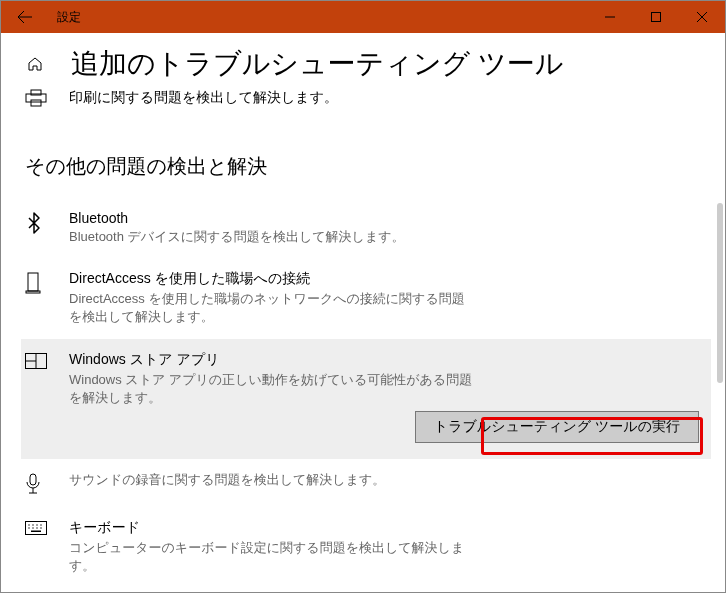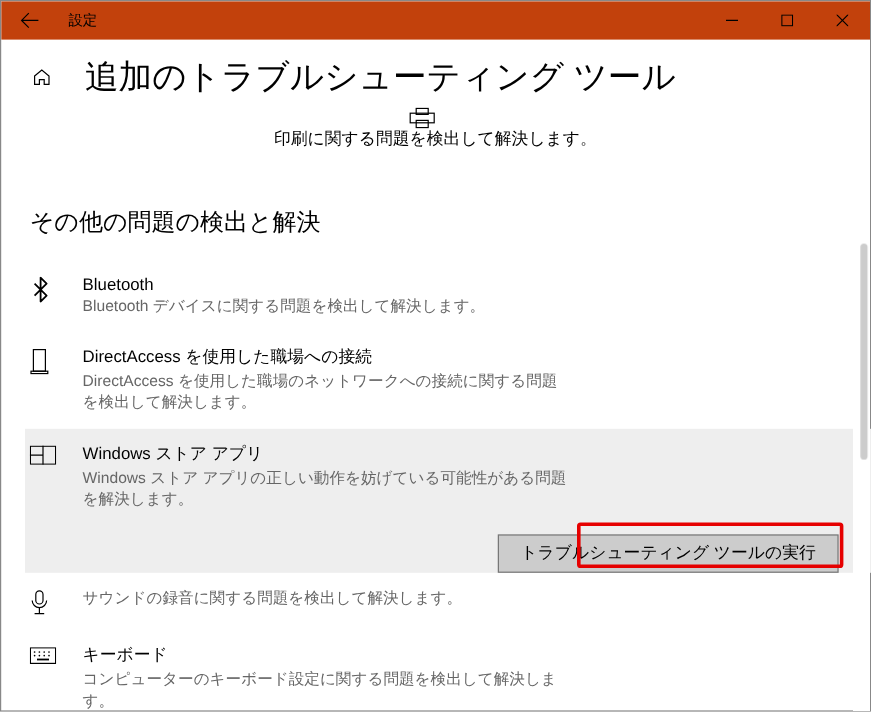--- a/index.html
+++ b/index.html
@@ -56,23 +56,22 @@
   margin-right: 26px;
   display: flex;
   justify-content: center;
 }
 .page-title {
   font-size: 28px;
   font-weight: 400;
 }
 .header-item {
   display: flex;
-  align-items: center;
+  align-items: flex-end;
   margin-top: 6px;
-  flex-direction: column;
 }
 .header-item .icon-col {
   width: 44px;
   display: flex;
   justify-content: flex-start;
 }
 .header-item .text-col {
   flex: 1;
   font-size: 14px;
   color: #000;
@@ -113,21 +112,21 @@
   margin-bottom: 2px;
 }
 .ts-item .desc {
   font-size: 13px;
   color: #666;
   line-height: 1.4;
 }
 .run-button {
   position: absolute;
   right: 242px;
-  bottom: 0;
+  bottom: 16px;
   background: #cccccc;
   border: 1px solid #777;
   padding: 6px 18px;
   font-size: 14px;
   font-family: inherit;
   cursor: pointer;
 }
 .highlight-box {
   position: absolute;
   border: 3px solid #e60000;

